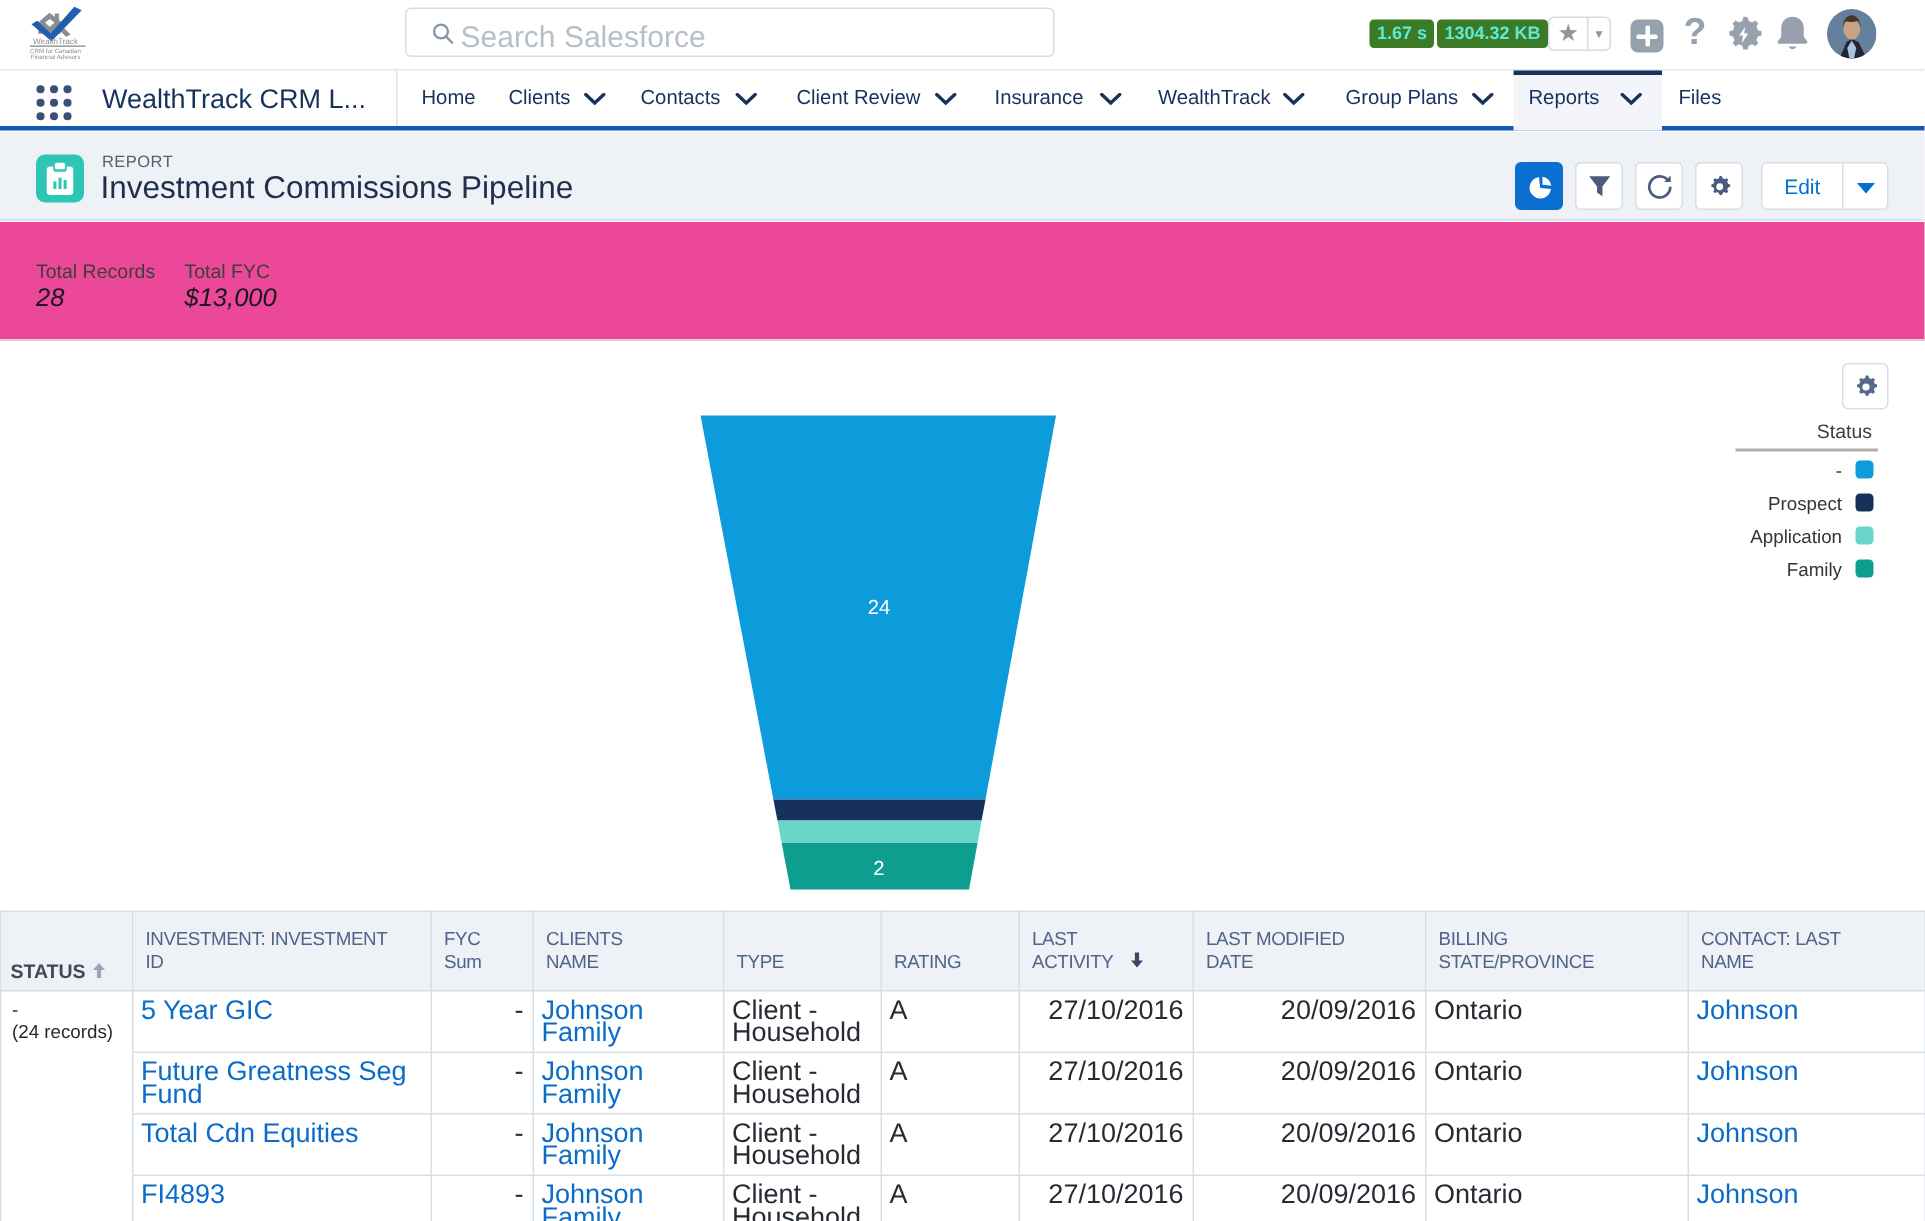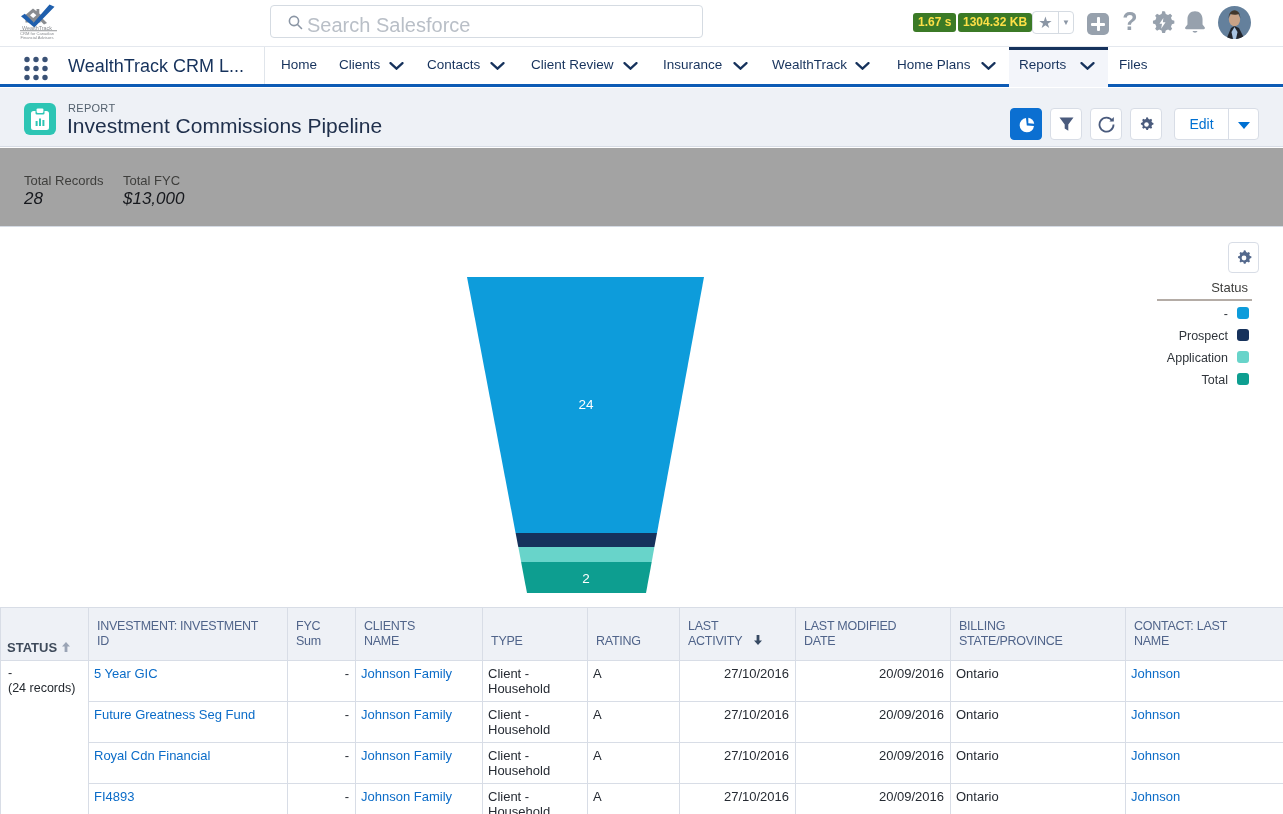--- a/index.html
+++ b/index.html
@@ -2,21 +2,21 @@
 <html><head>
 <meta charset="utf-8">
 <style>
 * { margin:0; padding:0; box-sizing:border-box; }
 html,body { width:1283px; height:814px; overflow:hidden; font-family:"Liberation Sans",sans-serif; background:#fff; }
 .abs { position:absolute; }
 
 #topbar { position:absolute; left:0; top:0; width:1283px; height:46px; background:#fff; }
 #searchbox { position:absolute; left:270px; top:5px; width:433px; height:33px; border:1px solid #d5dbe2; border-radius:4px; background:#fff; }
 #searchbox .ph { position:absolute; left:26px; top:8px; font-size:20px; color:#b9bfc7;margin-left:10px; }
-.badge { position:absolute; top:13px; height:19px; background:#3b7a26; color:#fde047; font-size:12px; font-weight:bold; border-radius:3px; line-height:19px; padding:0 5px; }
+.badge { position:absolute; top:13px; height:19px; background:#3b7a26; color:#5eead4; font-size:12px; font-weight:bold; border-radius:3px; line-height:19px; padding:0 5px; }
 #starbox { position:absolute; left:1032px; top:11px; width:42px; height:23px; border:1px solid #d5dbe2; border-radius:4px; display:flex; }
 #starbox .s1 { width:26px; border-right:1px solid #d5dbe2; text-align:center; color:#8b96a5; font-size:16px; line-height:21px; }
 #starbox .s2 { flex:1; text-align:center; color:#8b96a5; font-size:8px; line-height:21px; }
 #plustile { position:absolute; left:1087px; top:13px; width:22px; height:22px; border-radius:5px; background:#97a1ad; }
 #plustile:before { content:""; position:absolute; left:4px; top:9.5px; width:14px; height:3px; background:#fff; border-radius:1px; }
 #plustile:after { content:""; position:absolute; left:9.5px; top:4px; width:3px; height:14px; background:#fff; border-radius:1px; }
 #qmark { position:absolute; left:1118px; top:7px; width:24px; text-align:center; font-size:25px; font-weight:bold; color:#97a1ad; }
 
 #navbar { position:absolute; left:0; top:46px; width:1283px; height:38px; background:#fff; border-top:1px solid #e4e8ee; }
 #navline { position:absolute; left:0; top:84px; width:1283px; height:3px; background:#0d5bb5; }
@@ -30,36 +30,36 @@
 #pagehead { position:absolute; left:0; top:88px; width:1283px; height:59px; background:#eef1f6; border-bottom:1px solid #d8dde6; }
 #repicon { position:absolute; left:24px; top:103px; width:32px; height:32px; border-radius:6px; background:#2dc5b4; }
 #replabel { position:absolute; left:68px; top:102px; font-size:11px; color:#54616e; letter-spacing:0.3px; }
 #reptitle { position:absolute; left:67px; top:114px; font-size:21px; color:#20304c; }
 .hbtn { position:absolute; top:108px; width:32px; height:32px; background:#fff; border:1px solid #d8dde6; border-radius:4px; }
 #btnpie { position:absolute; left:1010px; top:108px; width:32px; height:32px; background:#0b6fd1; border-radius:4px; border:1px solid #0b6fd1; }
 #editbtn { position:absolute; left:1174px; top:108px; width:85px; height:32px; background:#fff; border:1px solid #d8dde6; border-radius:4px; }
 #editbtn .lbl { position:absolute; left:0; top:0; width:54px; height:30px; line-height:30px; text-align:center; font-size:14px; color:#0070d2; border-right:1px solid #d8dde6; }
 #editbtn .arr { position:absolute; left:63px; top:13px; width:0; height:0; border-left:6px solid transparent; border-right:6px solid transparent; border-top:7px solid #0070d2; }
 
-#totals { position:absolute; left:0; top:148px; width:1283px; height:79px; background:#a3a3a3; border-bottom:1px solid #d5dbe4; }
+#totals { position:absolute; left:0; top:148px; width:1283px; height:79px; background:#ec4899; border-bottom:1px solid #d5dbe4; }
 .tlabel { position:absolute; top:25px; font-size:13px; color:#3e3e3c; }
 .tvalue { position:absolute; top:41px; font-size:17px; color:#16181d;font-style:italic; }
 
 #chartgear { position:absolute; left:1228px; top:242px; width:31px; height:31px; border:1px solid #d8dde6; border-radius:4px; background:#fff; }
 #legend { position:absolute; left:1150px; top:280px; width:102px; }
 #legstatus { position:absolute; right:4px; top:0px; font-size:13px; color:#3e3e3c; }
 #legline { position:absolute; left:7px; top:19px; width:95px; height:2px; background:#b4aca6; }
 .legrow { position:absolute; right:0px; height:22px; font-size:12.5px; color:#30353b; }
 .legrow .lab { position:absolute; right:24px; top:4px; white-space:nowrap; }
 .legrow .sw { position:absolute; right:3px; top:4px; width:12px; height:12px; border-radius:3px; }
 
 #rtable { position:absolute; left:0; top:607px; border-collapse:collapse; table-layout:fixed; width:1283px; background:#fff; }
 #rtable th { background:#eef1f6; border:1px solid #d8dde6; vertical-align:bottom; text-align:left; font-weight:normal; font-size:12.5px; letter-spacing:-0.25px; line-height:15px; color:#50648a; padding:4px 8px 11px 8px; }
 #rtable th.grp { font-weight:bold; color:#3e4a5a; font-size:13px; letter-spacing:0; padding-bottom:5px; padding-left:6px; }
-#rtable td { border:1px solid #d8dde6; vertical-align:top; font-size:13px; line-height:15px; color:#262b33; padding:5px 6px 5px 5px; background:#fff; }
+#rtable td { border:1px solid #d8dde6; vertical-align:top; font-size:18px; line-height:15px; color:#262b33; padding:5px 6px 5px 5px; background:#fff; }
 #rtable a { color:#0b6cc8; text-decoration:none; }
 #rtable td.r { text-align:right; }
 #rtable tr { height:41px; }
 #rtable tr.hd { height:53px; }
 #rtable td.grpcell { font-size:12.5px; color:#24292f; padding-left:7px; }
 #rtable th, #rtable td { overflow:hidden; }
 </style>
 </head>
 <body>
 <div id="topbar">
@@ -138,21 +138,21 @@
     <div class="gap"></div>
   </div>
 <div id="acttab"></div>
 <div id="navdiv"></div>
 <div class="navtab" style="left:281px">Home</div>
 <div class="navtab" style="left:339px">Clients</div>
 <div class="navtab" style="left:427px">Contacts</div>
 <div class="navtab" style="left:531px">Client Review</div>
 <div class="navtab" style="left:663px">Insurance</div>
 <div class="navtab" style="left:772px">WealthTrack</div>
-<div class="navtab" style="left:897px">Home Plans</div>
+<div class="navtab" style="left:897px">Group Plans</div>
 <div class="navtab" style="left:1019px">Reports</div>
 <div class="navtab" style="left:1119px">Files</div>
 <svg class="caret" style="left:389px" viewBox="0 0 11 6">
     <path d="M1 .8 L5.5 5 L10 .8" fill="none" stroke="#16325c" stroke-width="1.7" stroke-linecap="round"></path>
   </svg>
 <svg class="caret" style="left:490px" viewBox="0 0 11 6">
     <path d="M1 .8 L5.5 5 L10 .8" fill="none" stroke="#16325c" stroke-width="1.7" stroke-linecap="round"></path>
   </svg>
 <svg class="caret" style="left:623px" viewBox="0 0 11 6">
     <path d="M1 .8 L5.5 5 L10 .8" fill="none" stroke="#16325c" stroke-width="1.7" stroke-linecap="round"></path>
@@ -238,21 +238,21 @@
     </div>
   <div class="legrow" style="top:45px">
       <span class="lab">Prospect</span>
       <span class="sw" style="background:#16325c"></span>
     </div>
   <div class="legrow" style="top:67px">
       <span class="lab">Application</span>
       <span class="sw" style="background:#68d4ca"></span>
     </div>
   <div class="legrow" style="top:89px">
-      <span class="lab">Total</span>
+      <span class="lab">Family</span>
       <span class="sw" style="background:#0d9e90"></span>
     </div>
 </div>
 <table id="rtable">
   <colgroup>
     <col style="width:88px">
       <col style="width:199px">
       <col style="width:68px">
       <col style="width:127px">
       <col style="width:105px">
@@ -296,21 +296,21 @@
     <td class="r">-</td>
     <td><a>Johnson Family</a></td>
     <td>Client -<br>Household</td>
     <td>A</td>
     <td class="r">27/10/2016</td>
     <td class="r">20/09/2016</td>
     <td>Ontario</td>
     <td><a>Johnson</a></td>
   </tr>
   <tr>
-    <td><a>Royal Cdn Financial</a></td>
+    <td><a>Total Cdn Equities</a></td>
     <td class="r">-</td>
     <td><a>Johnson Family</a></td>
     <td>Client -<br>Household</td>
     <td>A</td>
     <td class="r">27/10/2016</td>
     <td class="r">20/09/2016</td>
     <td>Ontario</td>
     <td><a>Johnson</a></td>
   </tr>
   <tr>

